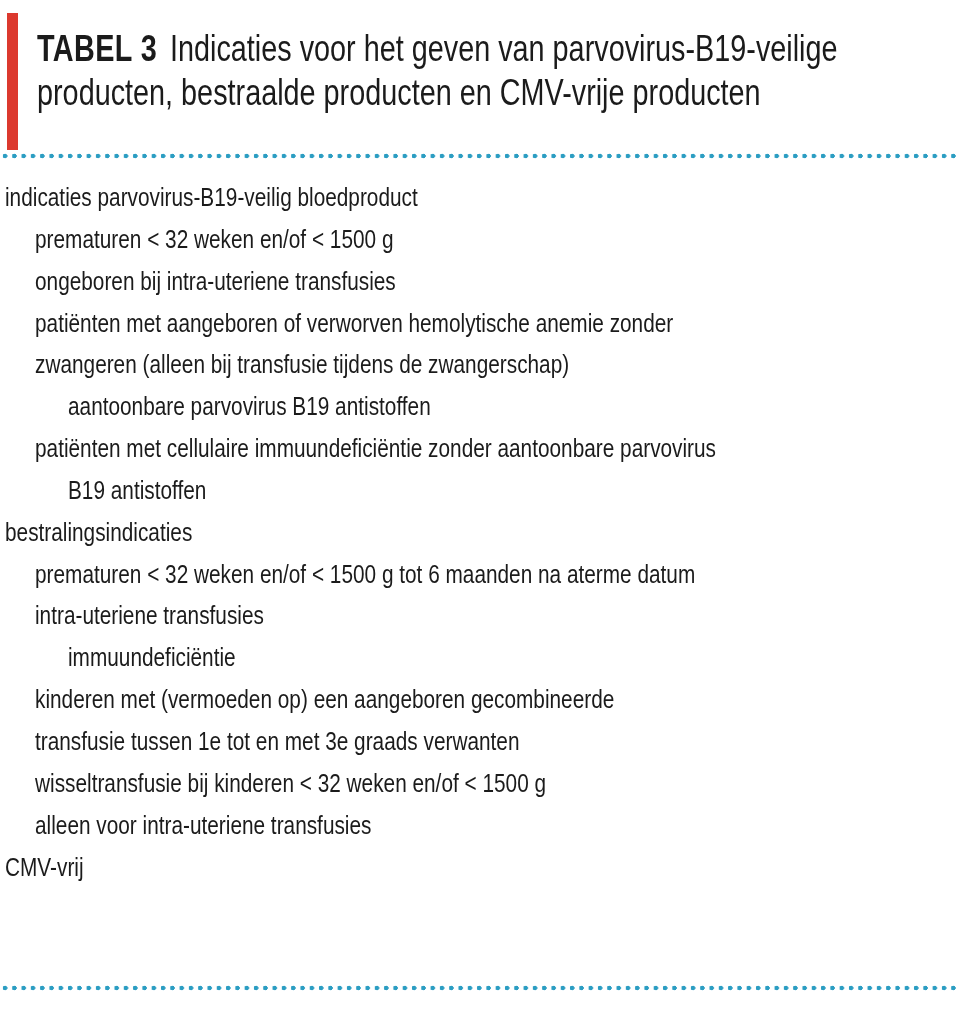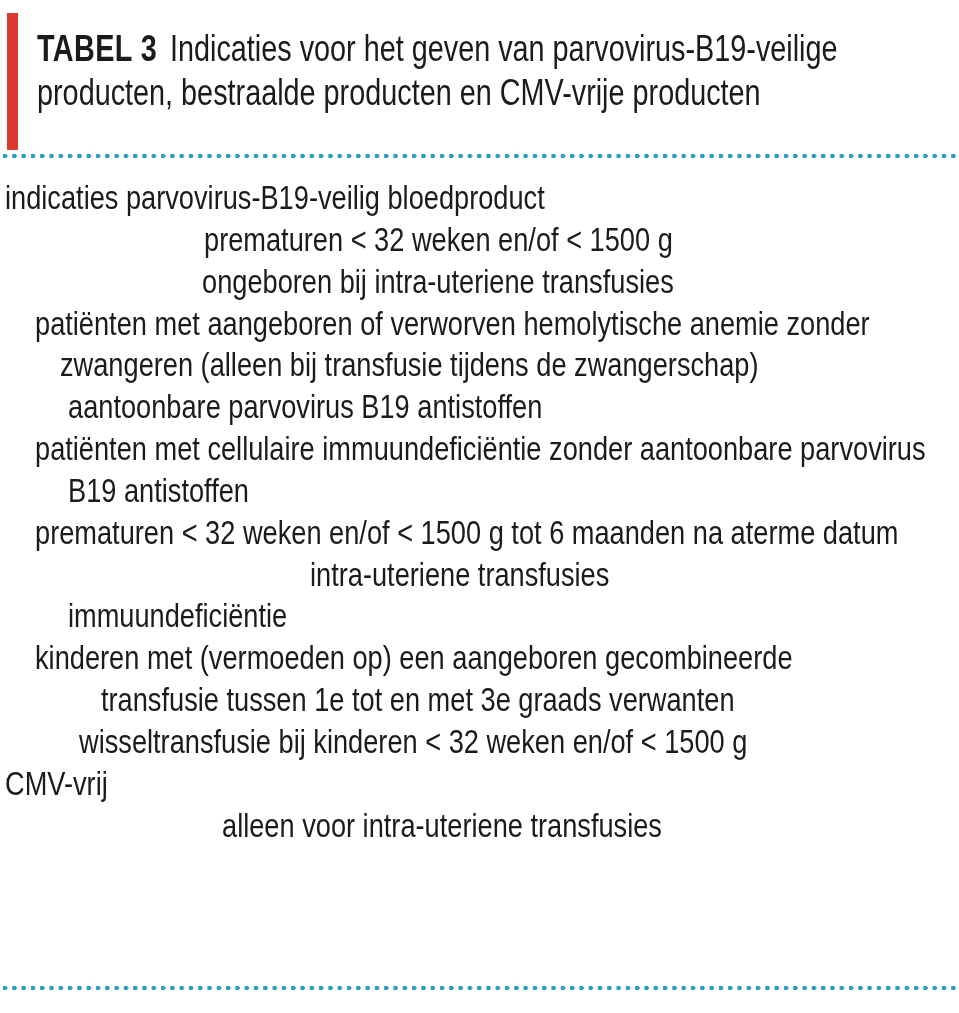--- a/index.html
+++ b/index.html
@@ -54,29 +54,29 @@
     background-size: 9.3px 6px;
     background-repeat: repeat-x;
   }
   .rule-top { top: 153px; }
   .rule-bottom { top: 985px; }
 
   
   .rows {
     position: absolute;
     left: 5px; top: 177px; right: 0;
-    font-size: 34px;
+    font-size: 26px;
   }
   .row {
     height: 41.85px;
     line-height: 41.85px;
     white-space: nowrap;
   }
   .row.i0 { padding-left: 0; }
-  .row.i1 { padding-left: 30px; text-align: center; }
+  .row.i1 { padding-left: 30px; }
   .row.i2 { padding-left: 63px; text-decoration: underline; }
 </style>
 </head>
 <body>
 
 <div class="page">
 
   <div class="accent-bar"></div>
 
   <div class="caption">
@@ -94,25 +94,26 @@
 
   <div class="rows">
     <div class="row i0"><span class="scalex">indicaties parvovirus-B19-veilig bloedproduct</span></div>
     <div class="row i1"><span class="scalex">prematuren &lt; 32 weken en/of &lt; 1500 g</span></div>
     <div class="row i1"><span class="scalex">ongeboren bij intra-uteriene transfusies</span></div>
     <div class="row i1"><span class="scalex">patiënten met aangeboren of verworven hemolytische anemie zonder</span></div>
     <div class="row i1"><span class="scalex">zwangeren (alleen bij transfusie tijdens de zwangerschap)</span></div>
     <div class="row i2"><span class="scalex">aantoonbare parvovirus B19 antistoffen</span></div>
     <div class="row i1"><span class="scalex">patiënten met cellulaire immuundeficiëntie zonder aantoonbare parvovirus</span></div>
     <div class="row i2"><span class="scalex">B19 antistoffen</span></div>
+    <div class="row i0"><span class="scalex">bestralingsindicaties</span></div>
     <div class="row i1"><span class="scalex">prematuren &lt; 32 weken en/of &lt; 1500 g tot 6 maanden na aterme datum</span></div>
     <div class="row i1"><span class="scalex">intra-uteriene transfusies</span></div>
     <div class="row i2"><span class="scalex">immuundeficiëntie</span></div>
     <div class="row i1"><span class="scalex">kinderen met (vermoeden op) een aangeboren gecombineerde</span></div>
     <div class="row i1"><span class="scalex">transfusie tussen 1e tot en met 3e graads verwanten</span></div>
     <div class="row i1"><span class="scalex">wisseltransfusie bij kinderen &lt; 32 weken en/of &lt; 1500 g</span></div>
+    <div class="row i1"><span class="scalex">alleen voor intra-uteriene transfusies</span></div>
     <div class="row i0"><span class="scalex">CMV-vrij</span></div>
-    <div class="row i1"><span class="scalex">alleen voor intra-uteriene transfusies</span></div>
   </div>
 
   <div class="dotted-rule rule-bottom"></div>
 
 </div>
 
 </body></html>

